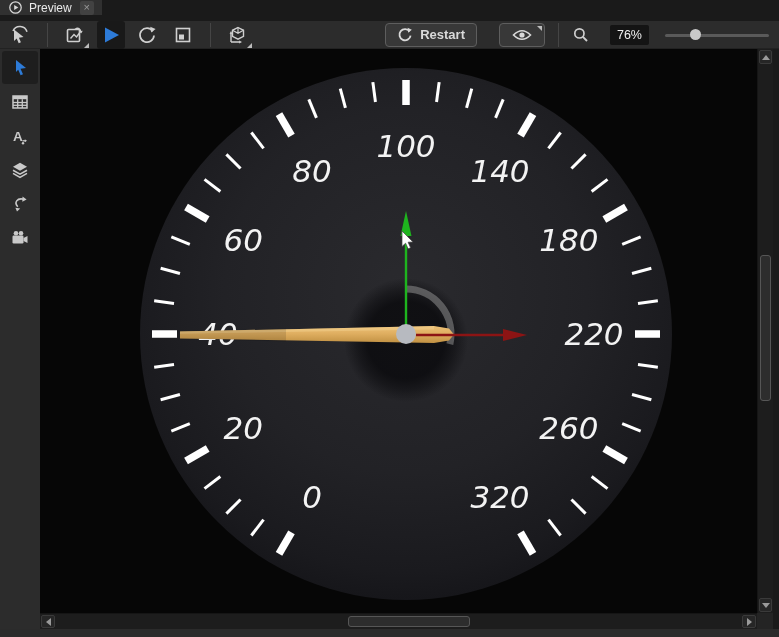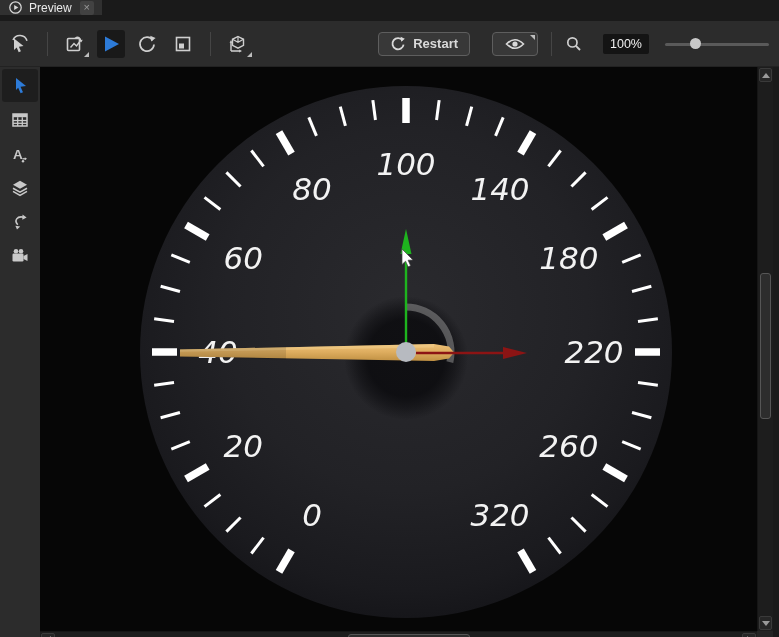--- a/index.html
+++ b/index.html
@@ -5,21 +5,21 @@
   html,body{margin:0;padding:0;background:#111;}
   .window{width:779px;height:637px;background:#2b2b2b;font-family:"Liberation Sans",sans-serif;
           position:relative;overflow:hidden;user-select:none;}
   
   .tabbar{height:21px;background:#1a1a1a;display:flex;align-items:flex-start;}
   .tab{background:#303030;display:flex;align-items:center;gap:6px;padding:0 8px 0 8px;}
   .tab-title{color:#e8e8e8;font-size:12px;}
   .tab-close{width:14px;height:14px;background:#424242;border-radius:2px;color:#9a9a9a;
              font-size:11px;line-height:13px;text-align:center;margin-left:2px;}
   
-  .toolbar{height:46px;background:#2c2c2c;display:flex;align-items:center;padding:0 6px;gap:8px;
+  .toolbar{height:28px;background:#2c2c2c;display:flex;align-items:center;padding:0 6px;gap:8px;
            border-bottom:1px solid #222;box-sizing:border-box;}
   .tbtn{width:28px;height:28px;display:flex;align-items:center;justify-content:center;border-radius:3px;position:relative;}
   .tbtn.active{background:#191919;}
   .tdiv{width:1px;height:24px;background:#454545;margin:0 5px;}
   .spacer{flex:1;}
   .btn{display:flex;align-items:center;gap:7px;border:1px solid #5e5e5e;border-radius:4px;
        background:#383838;color:#d9d9d9;font-size:13px;font-weight:bold;padding:3px 11px;height:24px;box-sizing:border-box;}
   .eye-btn{width:46px;justify-content:center;position:relative;}
   .corner-tri{position:absolute;top:2px;right:2px;width:0;height:0;
               border-top:5px solid #bdbdbd;border-left:5px solid transparent;}
@@ -133,21 +133,21 @@
         <circle cx="10" cy="7" r="2.6" fill="#d9d9d9"></circle>
       </svg>
       <span class="corner-tri"></span>
     </button>
     <div class="tdiv"></div>
     <svg width="18" height="18" viewBox="0 0 18 18">
       <circle cx="7.4" cy="7.4" r="4.6" fill="none" stroke="#cfcfcf" stroke-width="1.7"></circle>
       <line x1="10.9" y1="10.9" x2="15" y2="15" stroke="#cfcfcf" stroke-width="1.9"></line>
     </svg>
     <div style="width:4px"></div>
-    <div class="zoom-box">100%</div>
+    <div class="zoom-box">76%</div>
     <div class="slider">
       <div class="slider-track"></div>
       <div class="slider-handle" style="left: 24%;"></div>
     </div>
   </div>
 
   <div class="body">
 
     <div class="sidebar">
       <div class="sbtn active">

